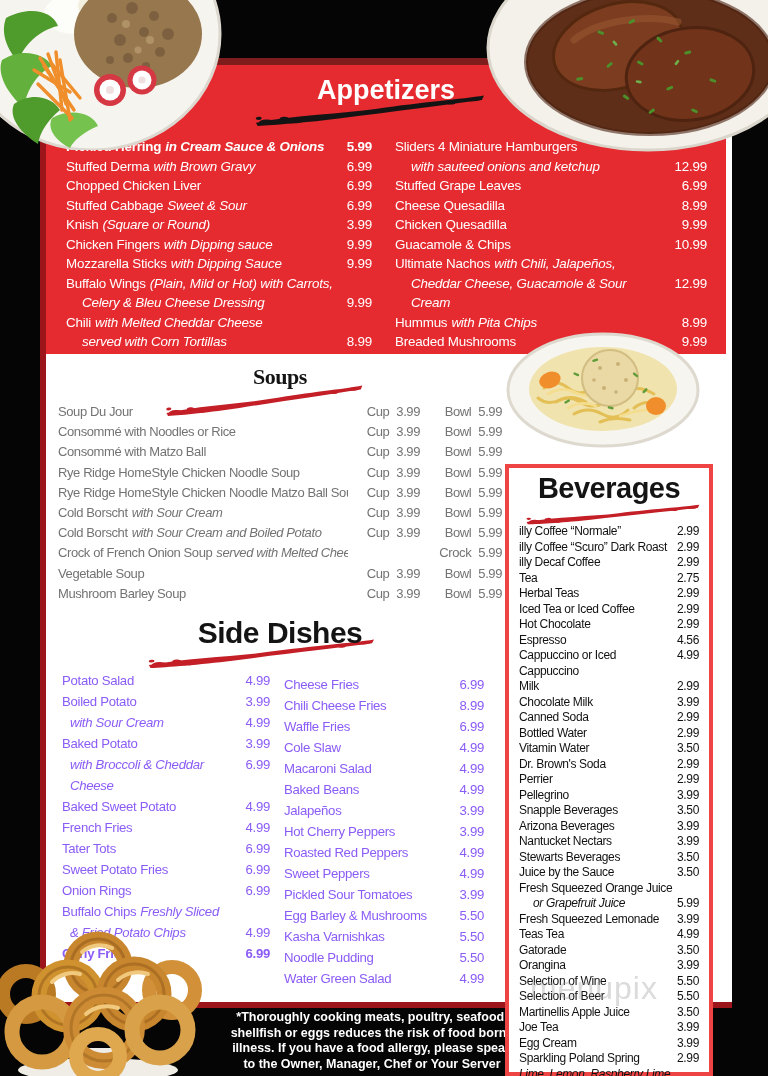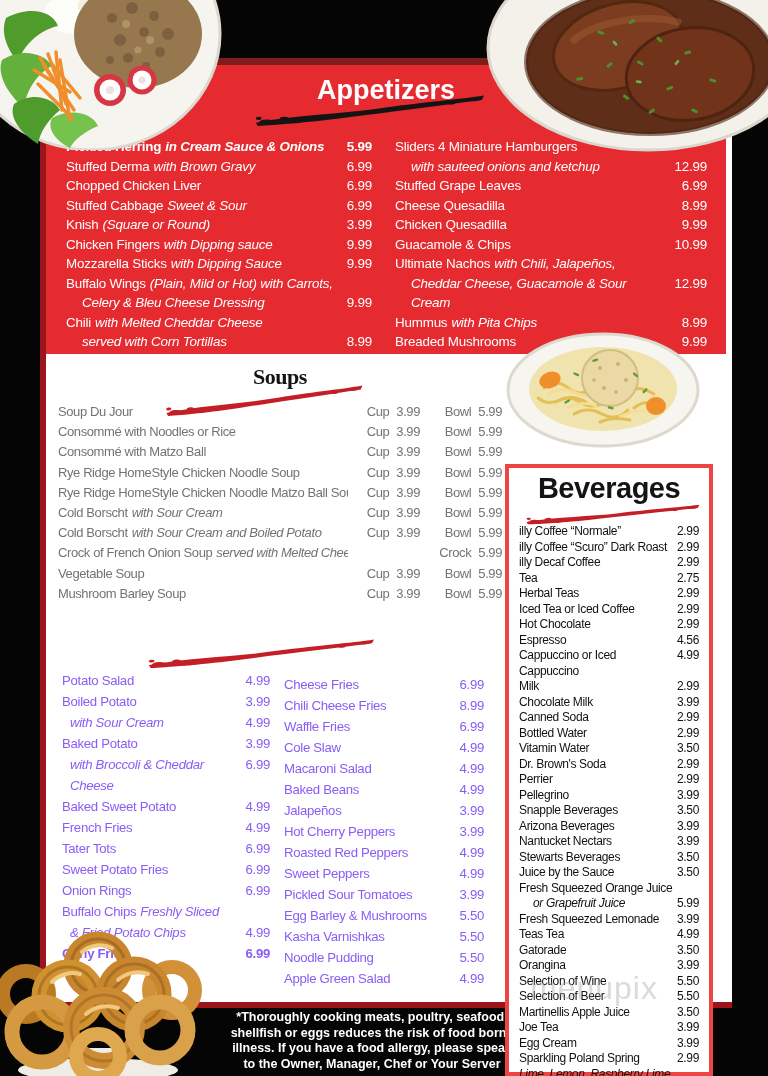--- a/index.html
+++ b/index.html
@@ -358,20 +358,21 @@
           <span>3.99</span>
         </span>
       <span class="sb">
           <span>Bowl</span>
           <span>5.99</span>
         </span>
     </div>
     </div>
 
   <div class="sec-title sides-title">
+    <span class="tt">Side Dishes</span>
     <svg class="brush sides-brush" viewBox="0 0 320 26" preserveAspectRatio="none">
       <path d="M6,21 C60,14 120,16 170,12 C230,7 285,6 314,3 L311,8 C255,12 190,16 120,21 C75,24 30,25 8,25 Z"></path>
       <ellipse cx="20" cy="21" rx="10" ry="3.2"></ellipse>
         <ellipse cx="44" cy="18" rx="6" ry="2.4"></ellipse>
       <ellipse cx="10" cy="16" rx="4" ry="1.8"></ellipse>
         <ellipse cx="62" cy="22" rx="5" ry="2"></ellipse>
       <ellipse cx="300" cy="7" rx="9" ry="2"></ellipse>
         <ellipse cx="270" cy="10" rx="5" ry="1.6"></ellipse>
     </svg>
   </div>
@@ -574,21 +575,21 @@
       <div class="mi">
       <div class="ln">
         <span class="nm">Noodle Pudding</span>
 
         <span class="pr">5.50</span>
       </div>
 
     </div>
       <div class="mi">
       <div class="ln">
-        <span class="nm">Apple Green Salad</span>
+        <span class="nm">Water Green Salad</span>
 
         <span class="pr">4.99</span>
       </div>
 
     </div>
     </div>
 
   <div class="bev">
     <div class="bev-titlewrap">
       <span class="tt">Beverages</span>

